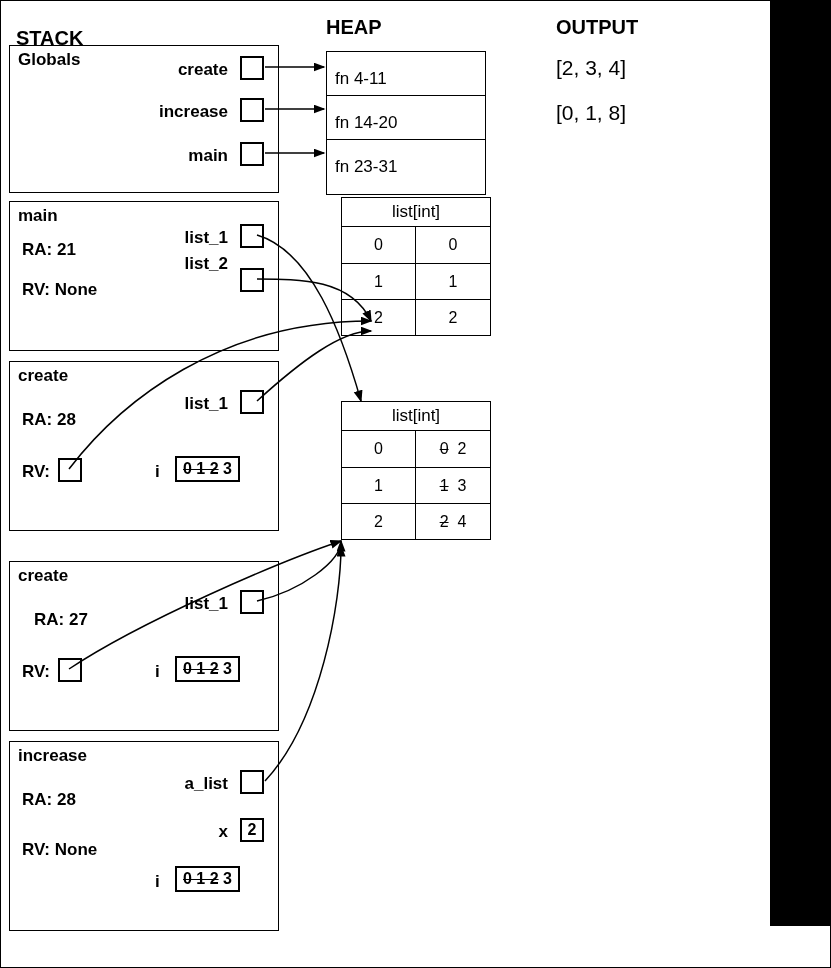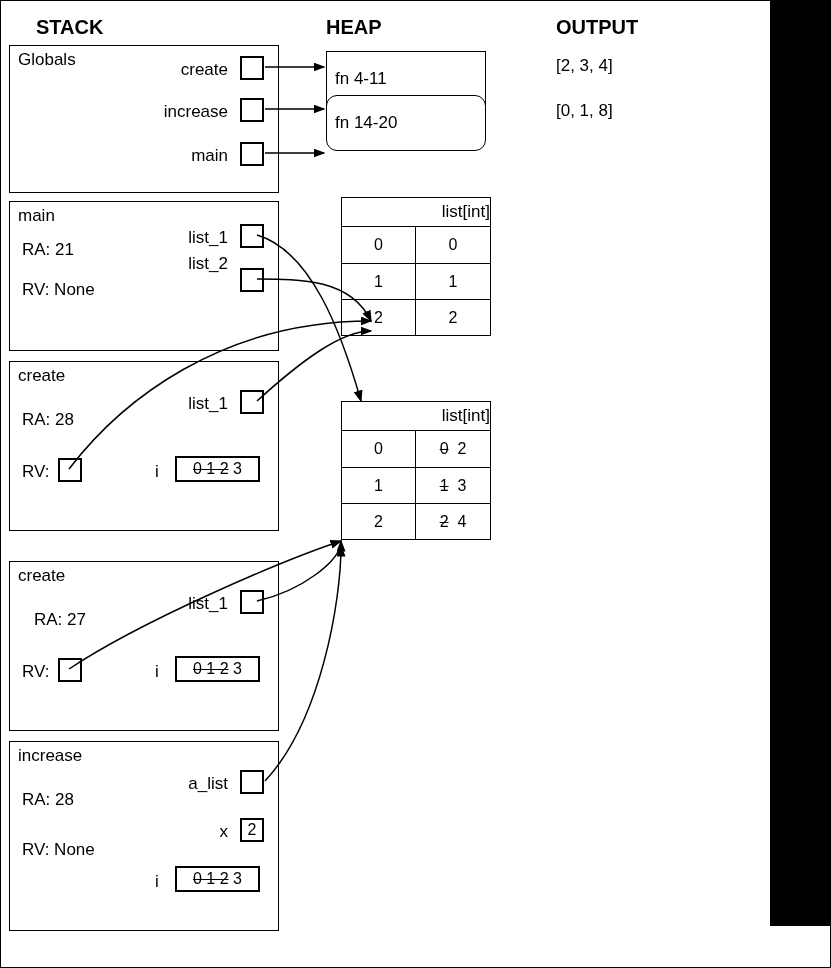--- a/index.html
+++ b/index.html
@@ -25,20 +25,21 @@
   }
   .col-title {
     position: absolute;
     font-weight: bold;
     font-size: 20px;
   }
   .frame {
     position: absolute;
     border: 1px solid #000;
     background: #fff;
+    font-weight: bold;
   }
   .frame-title {
     position: absolute;
     top: 4px;
     left: 8px;
     font-size: 17px;
   }
   .label {
     position: absolute;
     font-size: 17px;
@@ -58,40 +59,40 @@
     background: #fff;
     font-size: 16px;
     text-align: center;
     line-height: 20px;
   }
   .seq-box {
     position: absolute;
     border: 2px solid #000;
     background: #fff;
     font-size: 16px;
-    padding: 2px 16px;
+    padding: 2px 6px;
     white-space: nowrap;
   }
   .strike {
     text-decoration: line-through;
   }
   .heap-fn {
     position: absolute;
     border: 1px solid #000;
     padding: 17px 8px;
     background: #fff;
     font-size: 17px;
   }
   .heap-list {
     position: absolute;
     border: 1px solid #000;
     background: #fff;
   }
   .heap-list-title {
-    text-align: right;
+    text-align: center;
     font-size: 17px;
     padding: 4px 0;
     border-bottom: 1px solid #000;
   }
   .heap-row {
     display: flex;
     height: 36px;
   }
   .heap-cell-idx {
     width: 50%;
@@ -104,21 +105,21 @@
   .heap-cell-val {
     width: 50%;
     border-top: 1px solid #000;
     text-align: center;
     line-height: 36px;
     font-size: 16px;
   }
   .heap-cell-val.first, .heap-cell-idx.first { border-top: none; }
   .output-line {
     position: absolute;
-    font-size: 17px;
+    font-size: 21px;
   }
   svg.arrows {
     position: absolute;
     top: 0;
     left: 0;
     width: 831px;
     height: 968px;
     pointer-events: none;
   }
   
@@ -131,21 +132,21 @@
     background: #000;
   }
 </style>
 </head>
 <body>
 
 <div class="canvas">
 
   <div class="right-strip"></div>
 
-  <div class="col-title" style="left:15px; top:15px;margin-left:20px;">STACK</div>
+  <div class="col-title" style="left:15px; top:26px;">STACK</div>
   <div class="col-title" style="left:325px; top:15px;">HEAP</div>
   <div class="col-title" style="left:555px; top:15px;">OUTPUT</div>
 
   <div class="frame" style="left:8px; top:44px; width:270px; height:148px;">
     <div class="frame-title">Globals</div>
     <div class="label" style="right:50px; top:14px;">create</div>
     <div class="small-box" style="right:14px; top:10px;"></div>
     <div class="label" style="right:50px; top:56px;">increase</div>
     <div class="small-box" style="right:14px; top:52px;"></div>
     <div class="label" style="right:50px; top:100px;">main</div>
@@ -199,21 +200,22 @@
     <div class="label" style="right:50px; top:80px;">x</div>
     <div class="value-box" style="right:14px; top:76px;">2</div>
     <div class="label" style="left:145px; top:130px;">i</div>
     <div class="seq-box" style="left:165px; top:124px;">
       <span class="strike">0  1  2</span>
       <span>3</span>
     </div>
   </div>
 
   <div class="heap-fn" style="left:325px; top:50px; width:160px;">fn 4-11</div>
-  <div class="heap-fn" style="left:325px; top:94px; width:160px;border-radius:11px;">fn 14-20</div>
+  <div class="heap-fn" style="left:325px; top:94px; width:160px;">fn 14-20</div>
+  <div class="heap-fn" style="left:325px; top:138px; width:160px;">fn 23-31</div>
 
   <div class="heap-list" style="left:340px; top:196px; width:150px;">
     <div class="heap-list-title">list[int]</div>
     <div class="heap-row">
       <div class="heap-cell-idx first">0</div>
       <div class="heap-cell-val first">0</div>
     </div>
     <div class="heap-row">
       <div class="heap-cell-idx">1</div>
       <div class="heap-cell-val">1</div>

